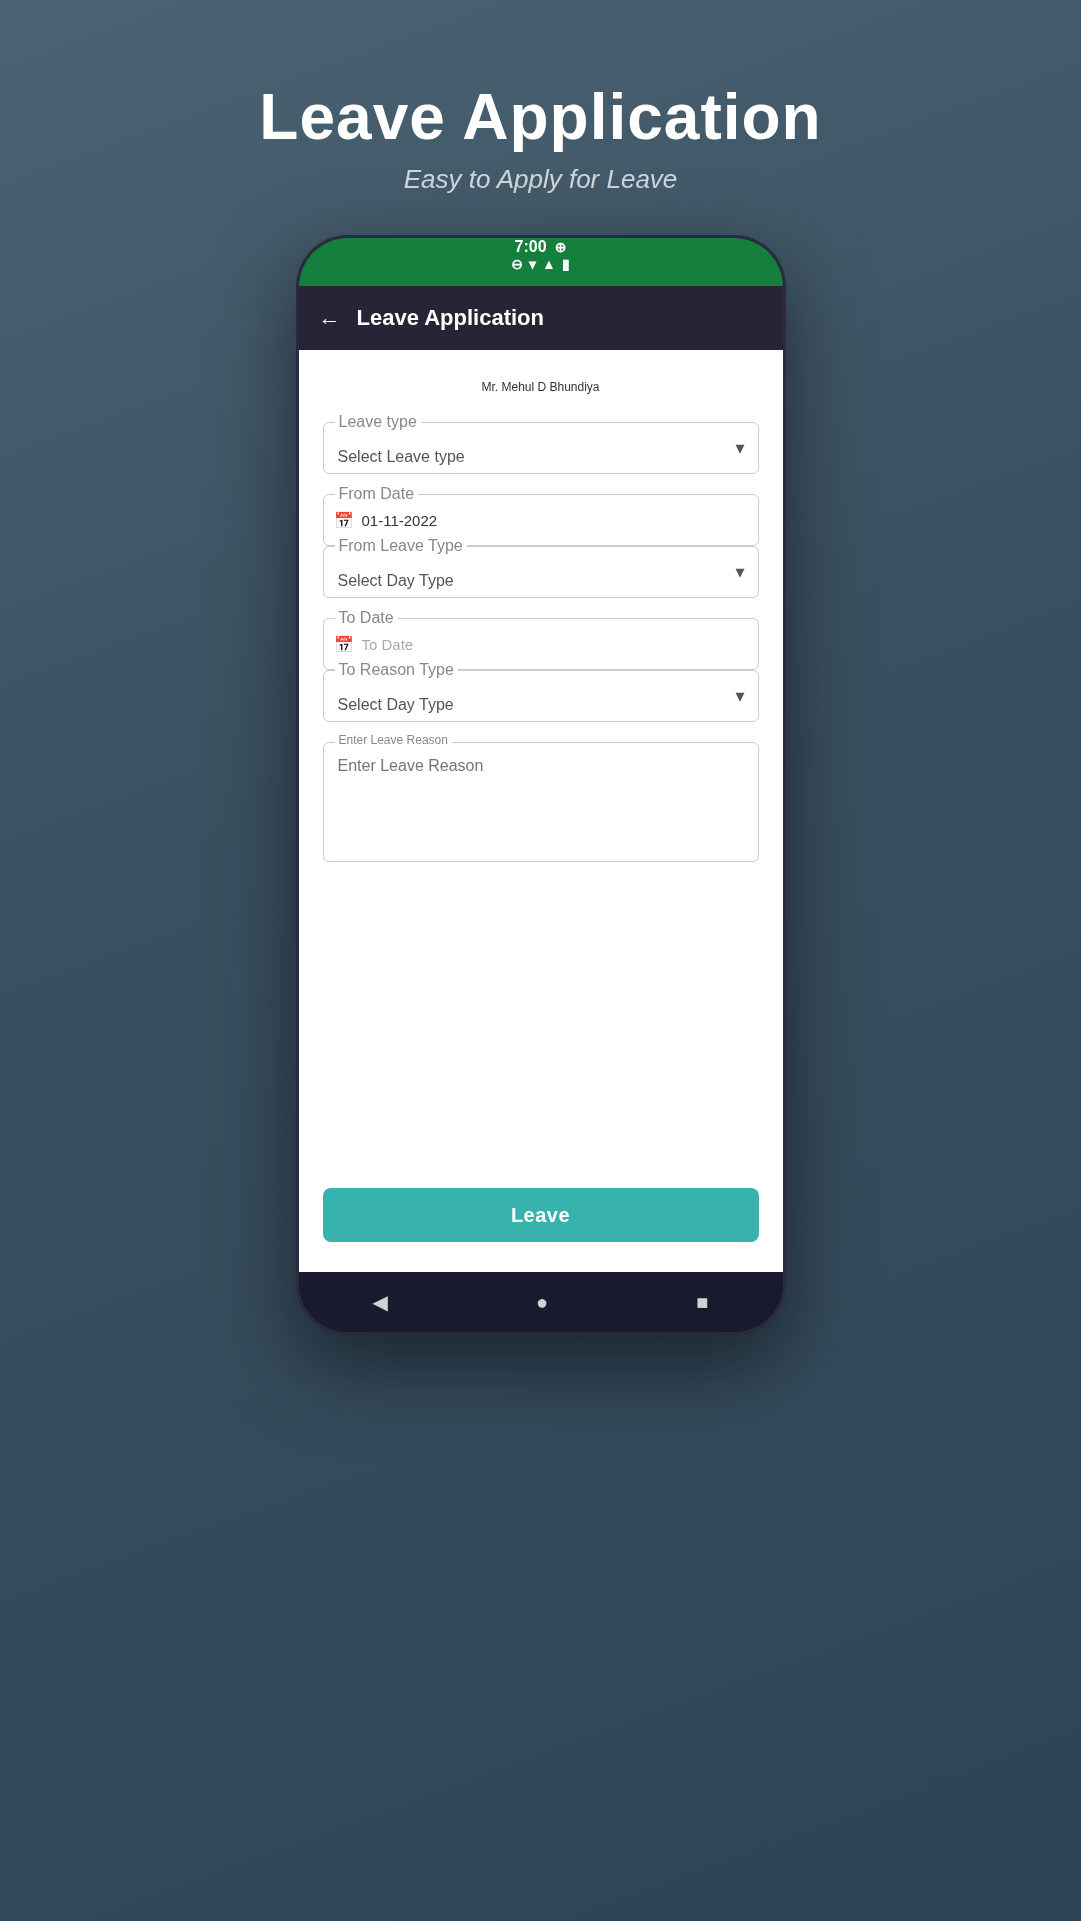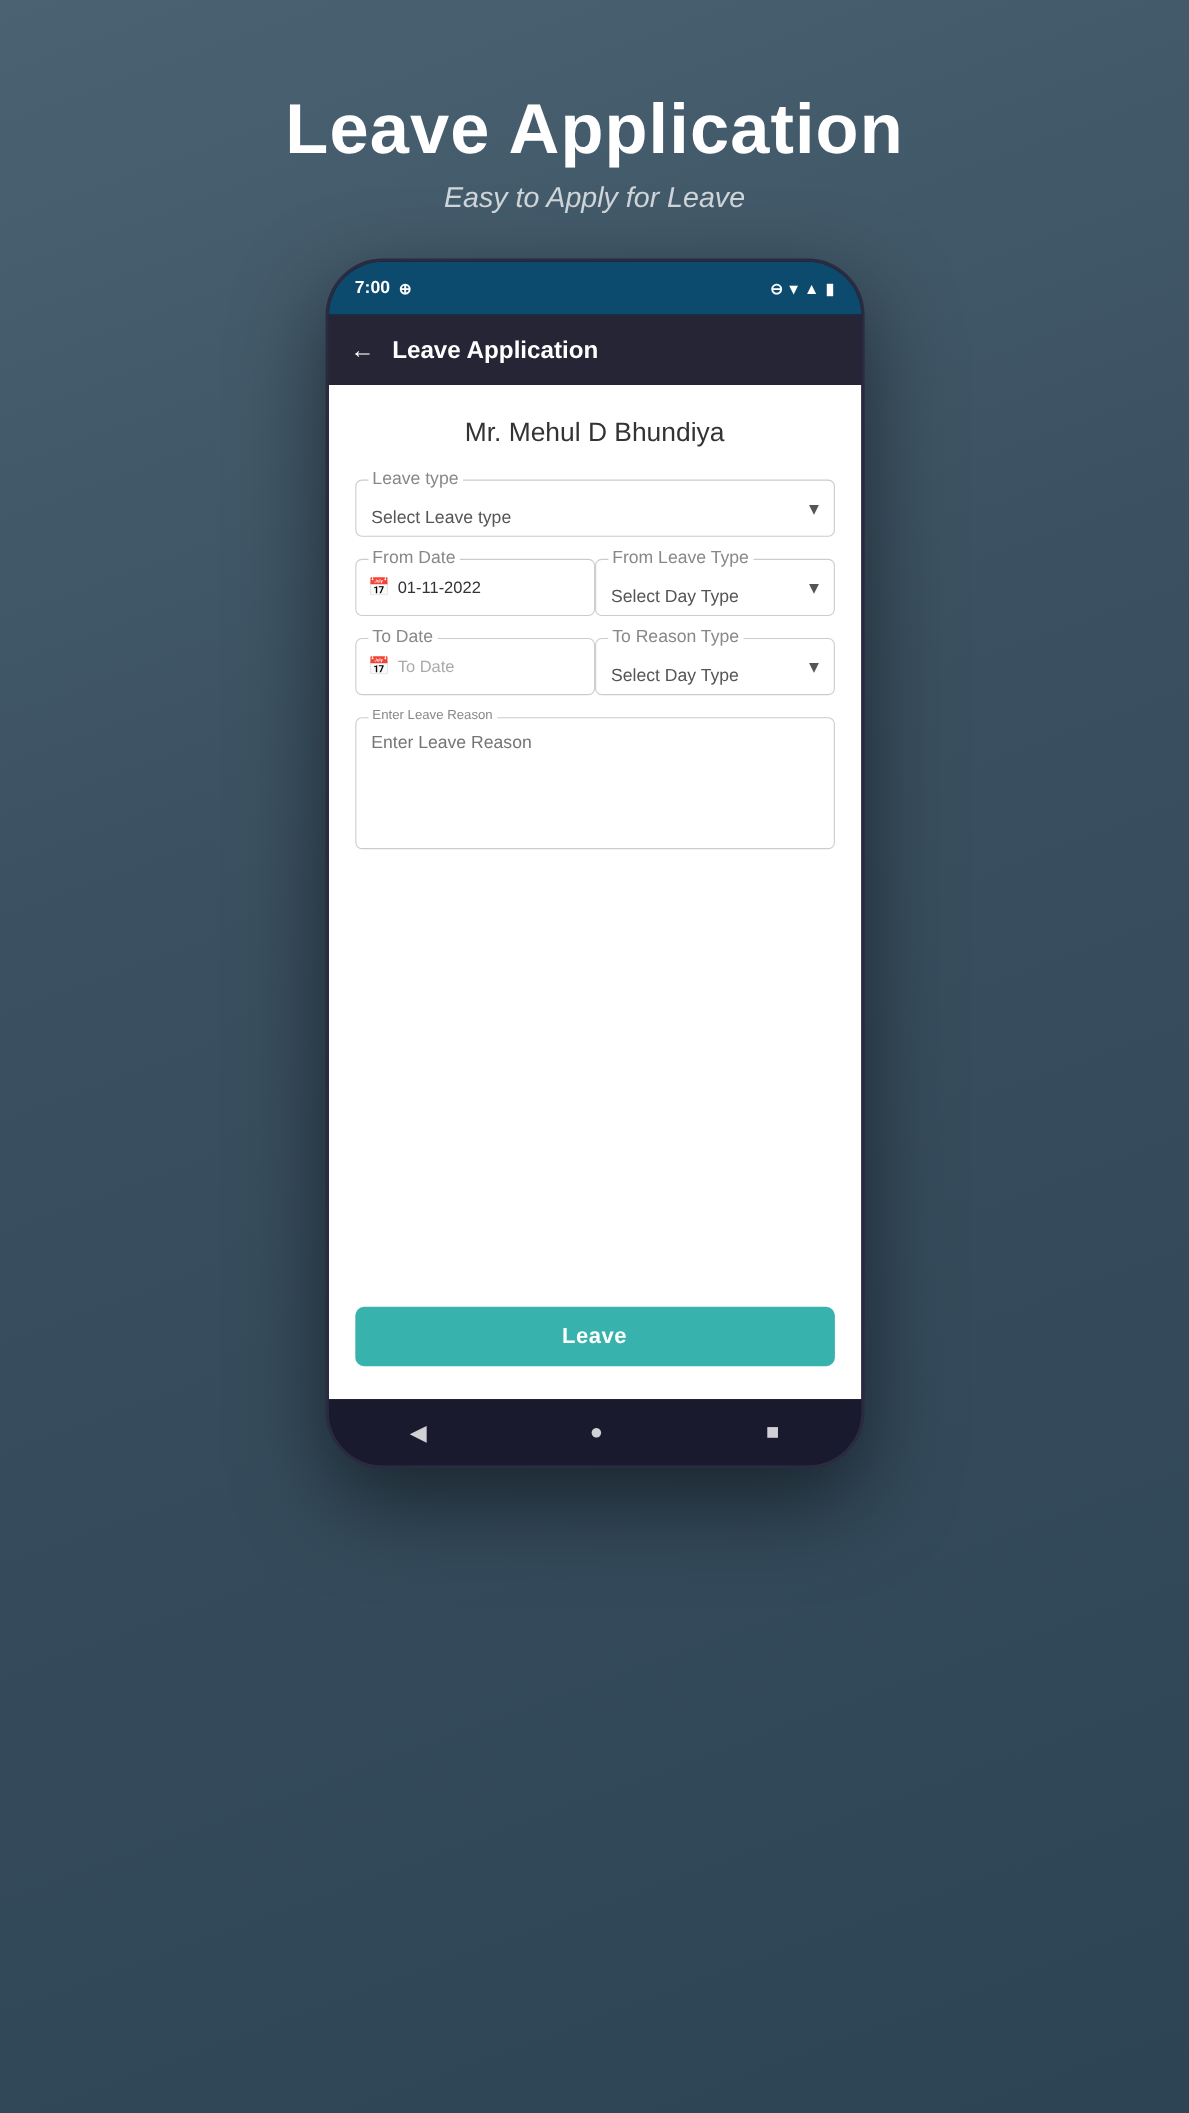--- a/index.html
+++ b/index.html
@@ -64,30 +64,31 @@
       right: -7px;
       top: 200px;
       width: 6px;
       height: 80px;
       background: #111122;
       border-radius: 0 3px 3px 0;
     }
 
     
     .status-bar {
-      background: #0c4a6e;
+      background: #15803d;
       height: 48px;
       display: flex;
       align-items: center;
-      justify-content: space-between;
+      justify-content: flex-start;
       padding: 0 24px;
       color: white;
       font-size: 16px;
       font-weight: 600;
       flex-shrink: 0;
+      flex-direction: column;
     }
     .status-left { display: flex; align-items: center; gap: 8px; }
     .status-right { display: flex; align-items: center; gap: 6px; }
     .status-icon { font-size: 14px; }
 
     
     .app-bar {
       background: #252535;
       height: 64px;
       display: flex;
@@ -122,21 +123,21 @@
       background: #ffffff;
       margin: 0;
       padding: 30px 24px 30px;
       flex: 1;
       display: flex;
       flex-direction: column;
     }
 
     .user-name {
       text-align: center;
-      font-size: 24px;
+      font-size: 12px;
       color: #333333;
       margin-bottom: 28px;
       font-weight: 500;
     }
 
     
     .field-wrapper {
       position: relative;
       margin-bottom: 20px;
     }
@@ -169,20 +170,21 @@
       transform: translateY(-50%);
       color: #555;
       font-size: 18px;
       pointer-events: none;
     }
 
     
     .row-two {
       display: flex;
       margin-bottom: 20px;
+      flex-direction: column;
     }
     .row-two .field-wrapper {
       flex: 1;
       margin-bottom: 0;
     }
 
     .date-field {
       width: 100%;
       height: 52px;
       border: 1.5px solid #cccccc;

